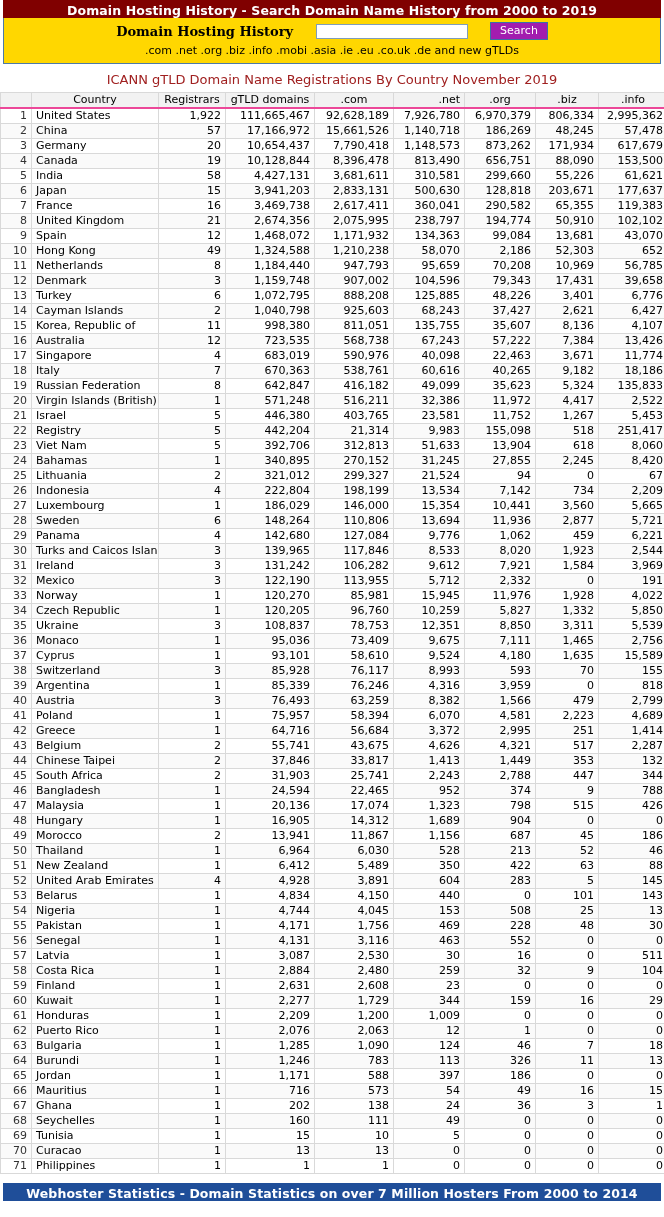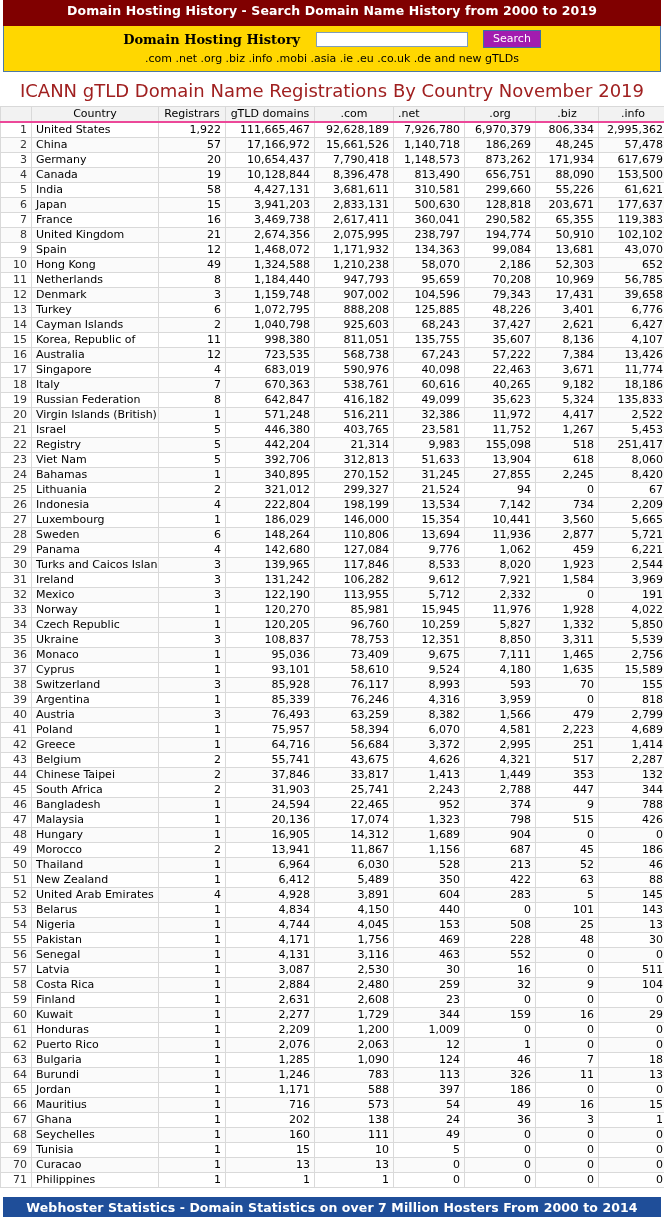--- a/index.html
+++ b/index.html
@@ -18,35 +18,35 @@
 
   
   .panel { width: 658px; margin: 0 auto; }
   .panel-title {
     background: #800000;
     color: #ffffff;
     font-family: "DejaVu Sans", "Liberation Sans", sans-serif;
     font-weight: bold;
     font-size: 12.5px;
     text-align: center;
-    padding: 3px 0 8px 0;
+    padding: 3px 0 0 0;
     letter-spacing: 0.1px;
   }
   .panel-body {
     background: #ffd700;
     border: 1px solid #4d7aa6;
     border-top: none;
     padding: 4px 0 6px 0;
     text-align: center;
   }
   .search-row {
     display: flex;
     align-items: center;
     justify-content: center;
-    gap: 11px;
+    gap: 18px;
   }
   .search-label {
     font-family: "DejaVu Serif", "Liberation Serif", serif;
     font-weight: bold;
     font-size: 13px;
     color: #000000;
     padding-right: 5px;
     white-space: nowrap;
   }
   .search-input {
@@ -74,21 +74,21 @@
     font-size: 11px;
     color: #000000;
     margin-top: 4px;
     text-align: center;
   }
 
   
   .table-title {
     text-align: center;
     color: #a02020;
-    font-size: 18px;
+    font-size: 13px;
     padding: 8px 0 5px 0;
     font-family: "DejaVu Sans", "Liberation Sans", sans-serif;
   }
 
   
   table.data {
     border-collapse: collapse;
     width: 664px;
     table-layout: fixed;
     font-size: 11px;
@@ -153,21 +153,21 @@
   <div class="table-title">ICANN gTLD Domain Name Registrations By Country November 2019</div>
 
   <table class="data">
     <thead>
       <tr>
         <th class="c-rank"></th>
         <th class="c-name" style="text-align:center">Country</th>
         <th class="c-num w-reg" style="text-align:center">Registrars</th>
         <th class="c-num w-gtld" style="text-align:center">gTLD domains</th>
         <th class="c-num w-com" style="text-align:center">.com</th>
-        <th class="c-num w-net" style="text-align:left">.net</th>
+        <th class="c-num w-net" style="text-align:right">.net</th>
         <th class="c-num w-org" style="text-align:center">.org</th>
         <th class="c-num w-biz" style="text-align:center">.biz</th>
         <th class="c-num w-info" style="text-align:center">.info</th>
 
       </tr>
     </thead>
     <tbody id="table-body">
         <tr>
           <td class="c-rank">1</td>
           <td class="c-name">United States</td>

